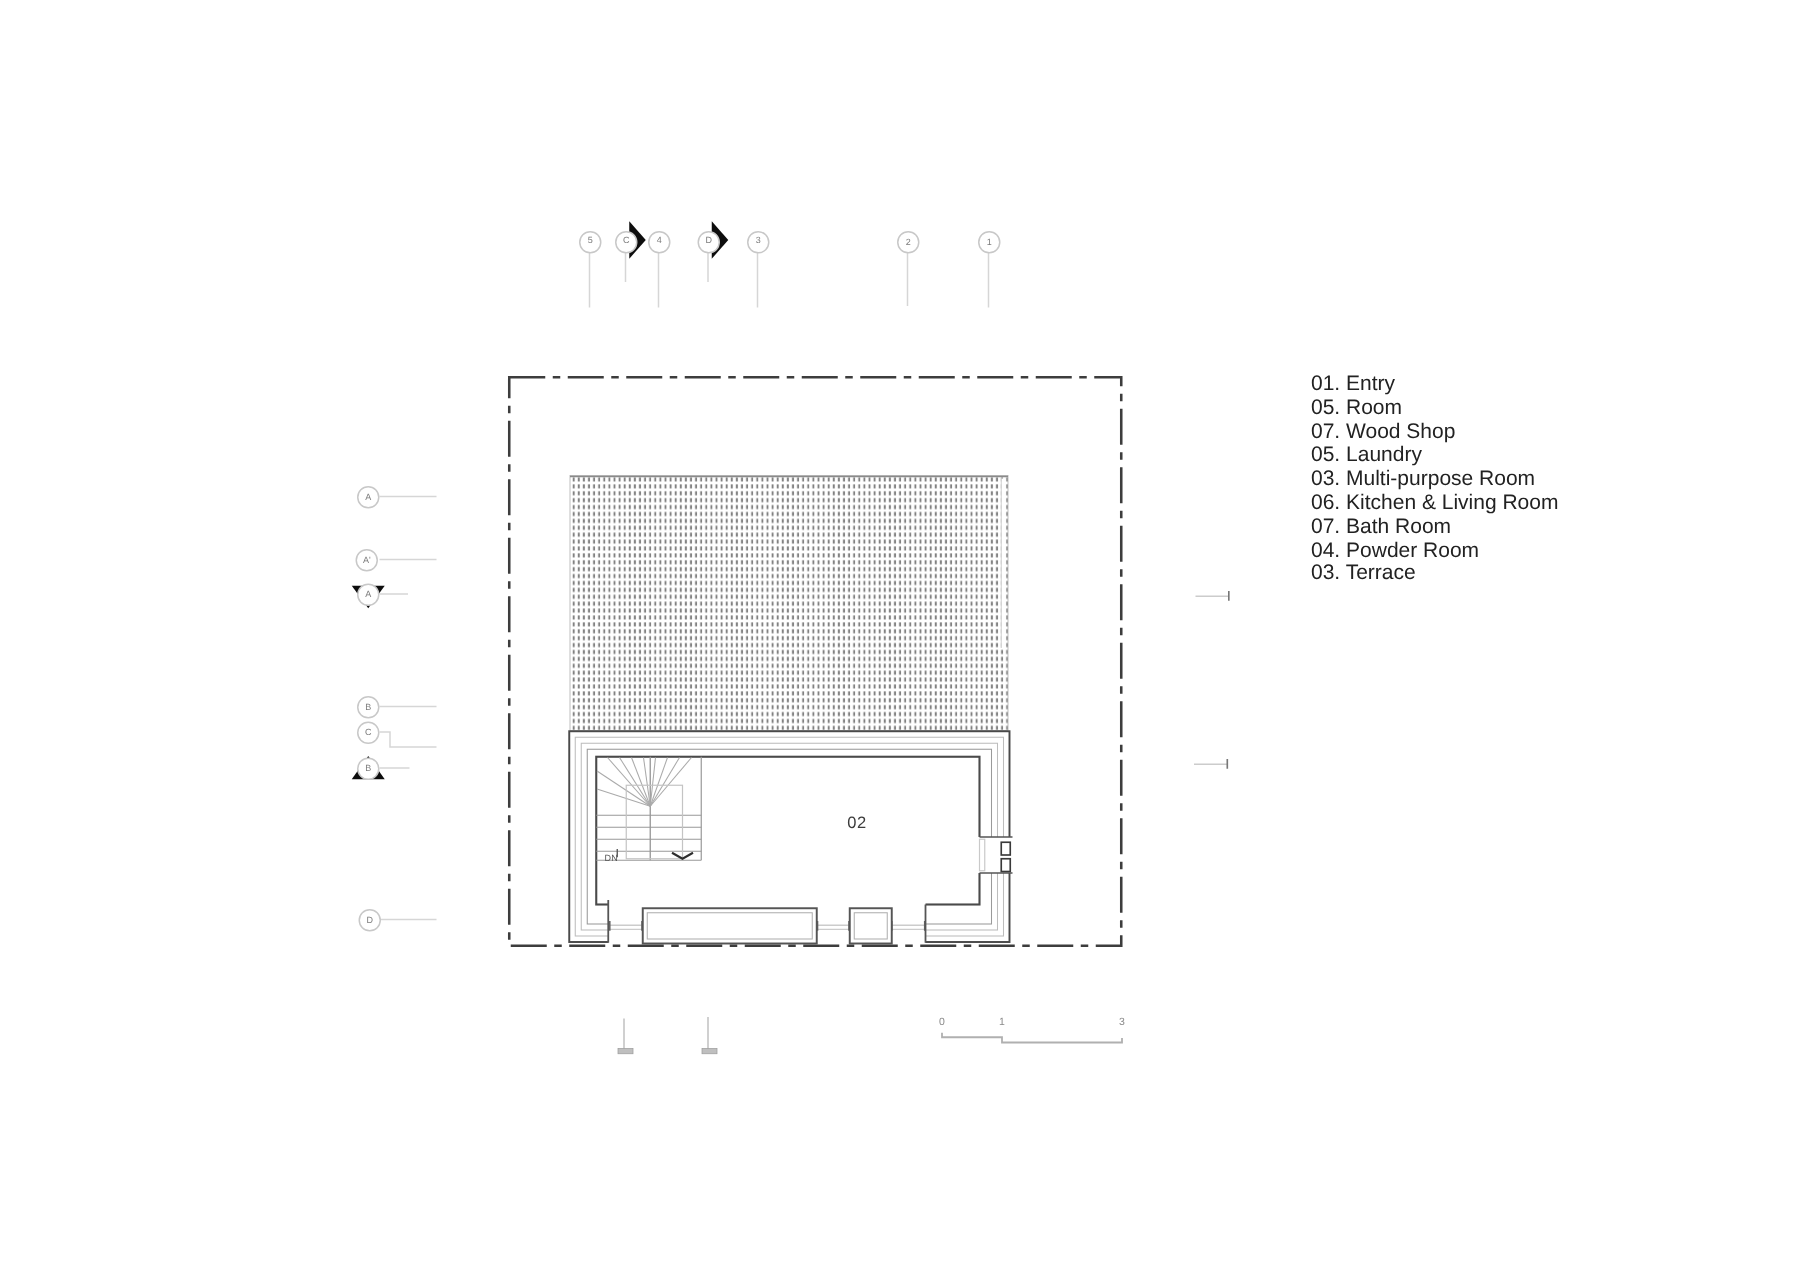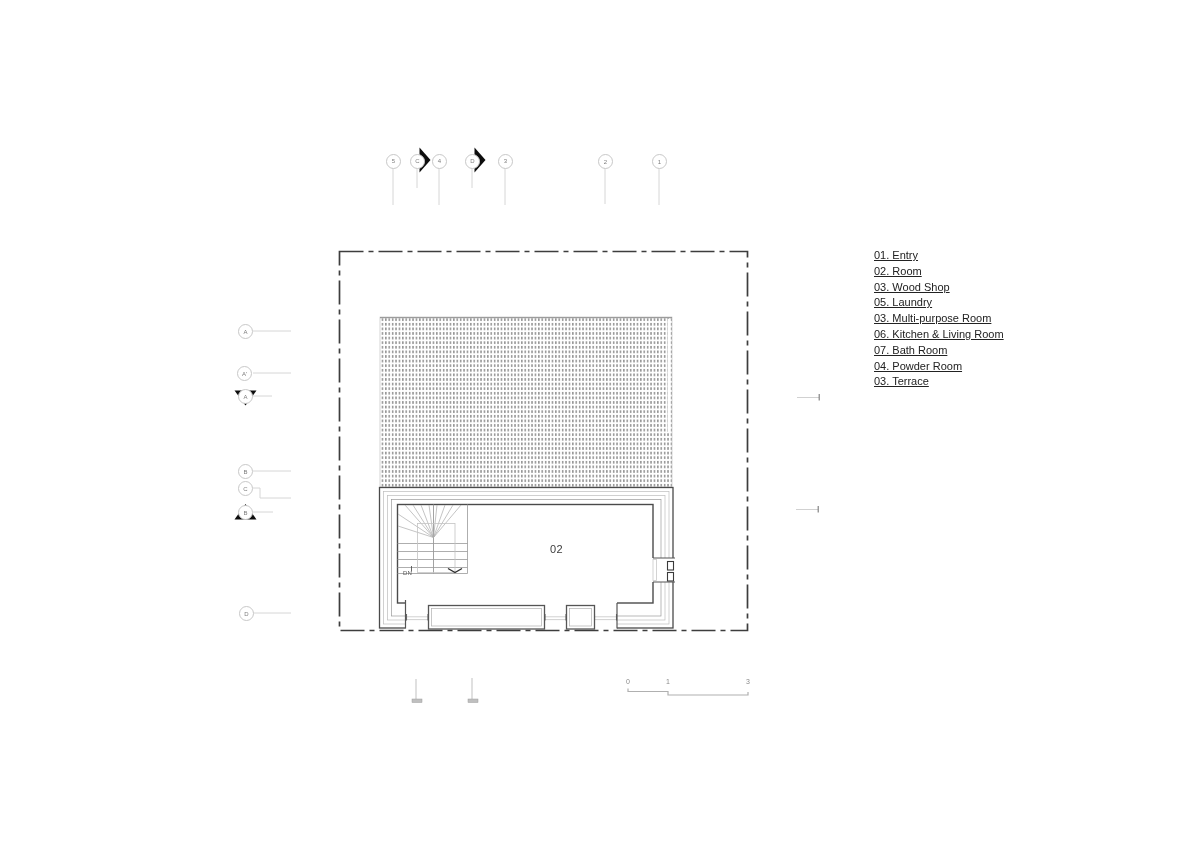--- a/index.html
+++ b/index.html
@@ -11,24 +11,24 @@
   svg{position:absolute;left:0;top:0;}
   .bubble{
     position:absolute;width:13px;height:13px;border:1px solid #c8c8c8;border-radius:50%;
     background:#ffffff;display:flex;align-items:center;justify-content:center;
     font-size:6px;color:#7c7c7c;line-height:1;z-index:5;
   }
   .legend{
     position:absolute;left:874px;top:248px;z-index:4;
   }
   .legend .legend-row{
-    font-size:11px;line-height:15.8px;color:#222222;white-space:nowrap;text-decoration:underline;
+    font-size:14px;line-height:15.8px;color:#222222;white-space:nowrap;
   }
   .room-label{
-    position:absolute;left:550px;top:543px;width:28px;text-align:left;
+    position:absolute;left:550px;top:543px;width:28px;text-align:right;
     font-size:11px;color:#3c3c3c;letter-spacing:0.5px;z-index:4;
   }
   .stair-label{
     position:absolute;left:403px;top:570px;font-size:6px;color:#555;
     letter-spacing:0.2px;z-index:4;
   }
   .scale-num{
     position:absolute;width:10px;text-align:center;top:678px;
     font-size:7px;color:#8a8a8a;z-index:4;
   }
@@ -211,22 +211,22 @@
 </div>
 <div class="bubble" style="left:239px;top:606px;">
   <span>D</span>
 </div>
 
 <div class="room-label">02</div>
 <div class="stair-label">DN</div>
 
 <div class="legend">
   <div class="legend-row">01. Entry</div>
-  <div class="legend-row">02. Room</div>
-  <div class="legend-row">03. Wood Shop</div>
+  <div class="legend-row">05. Room</div>
+  <div class="legend-row">07. Wood Shop</div>
   <div class="legend-row">05. Laundry</div>
   <div class="legend-row">03. Multi-purpose Room</div>
   <div class="legend-row">06. Kitchen &amp; Living Room</div>
   <div class="legend-row">07. Bath Room</div>
   <div class="legend-row">04. Powder Room</div>
   <div class="legend-row">03. Terrace</div>
 </div>
 
 <div class="scale-num" style="left:623px;">0</div>
 <div class="scale-num" style="left:663px;">1</div>

